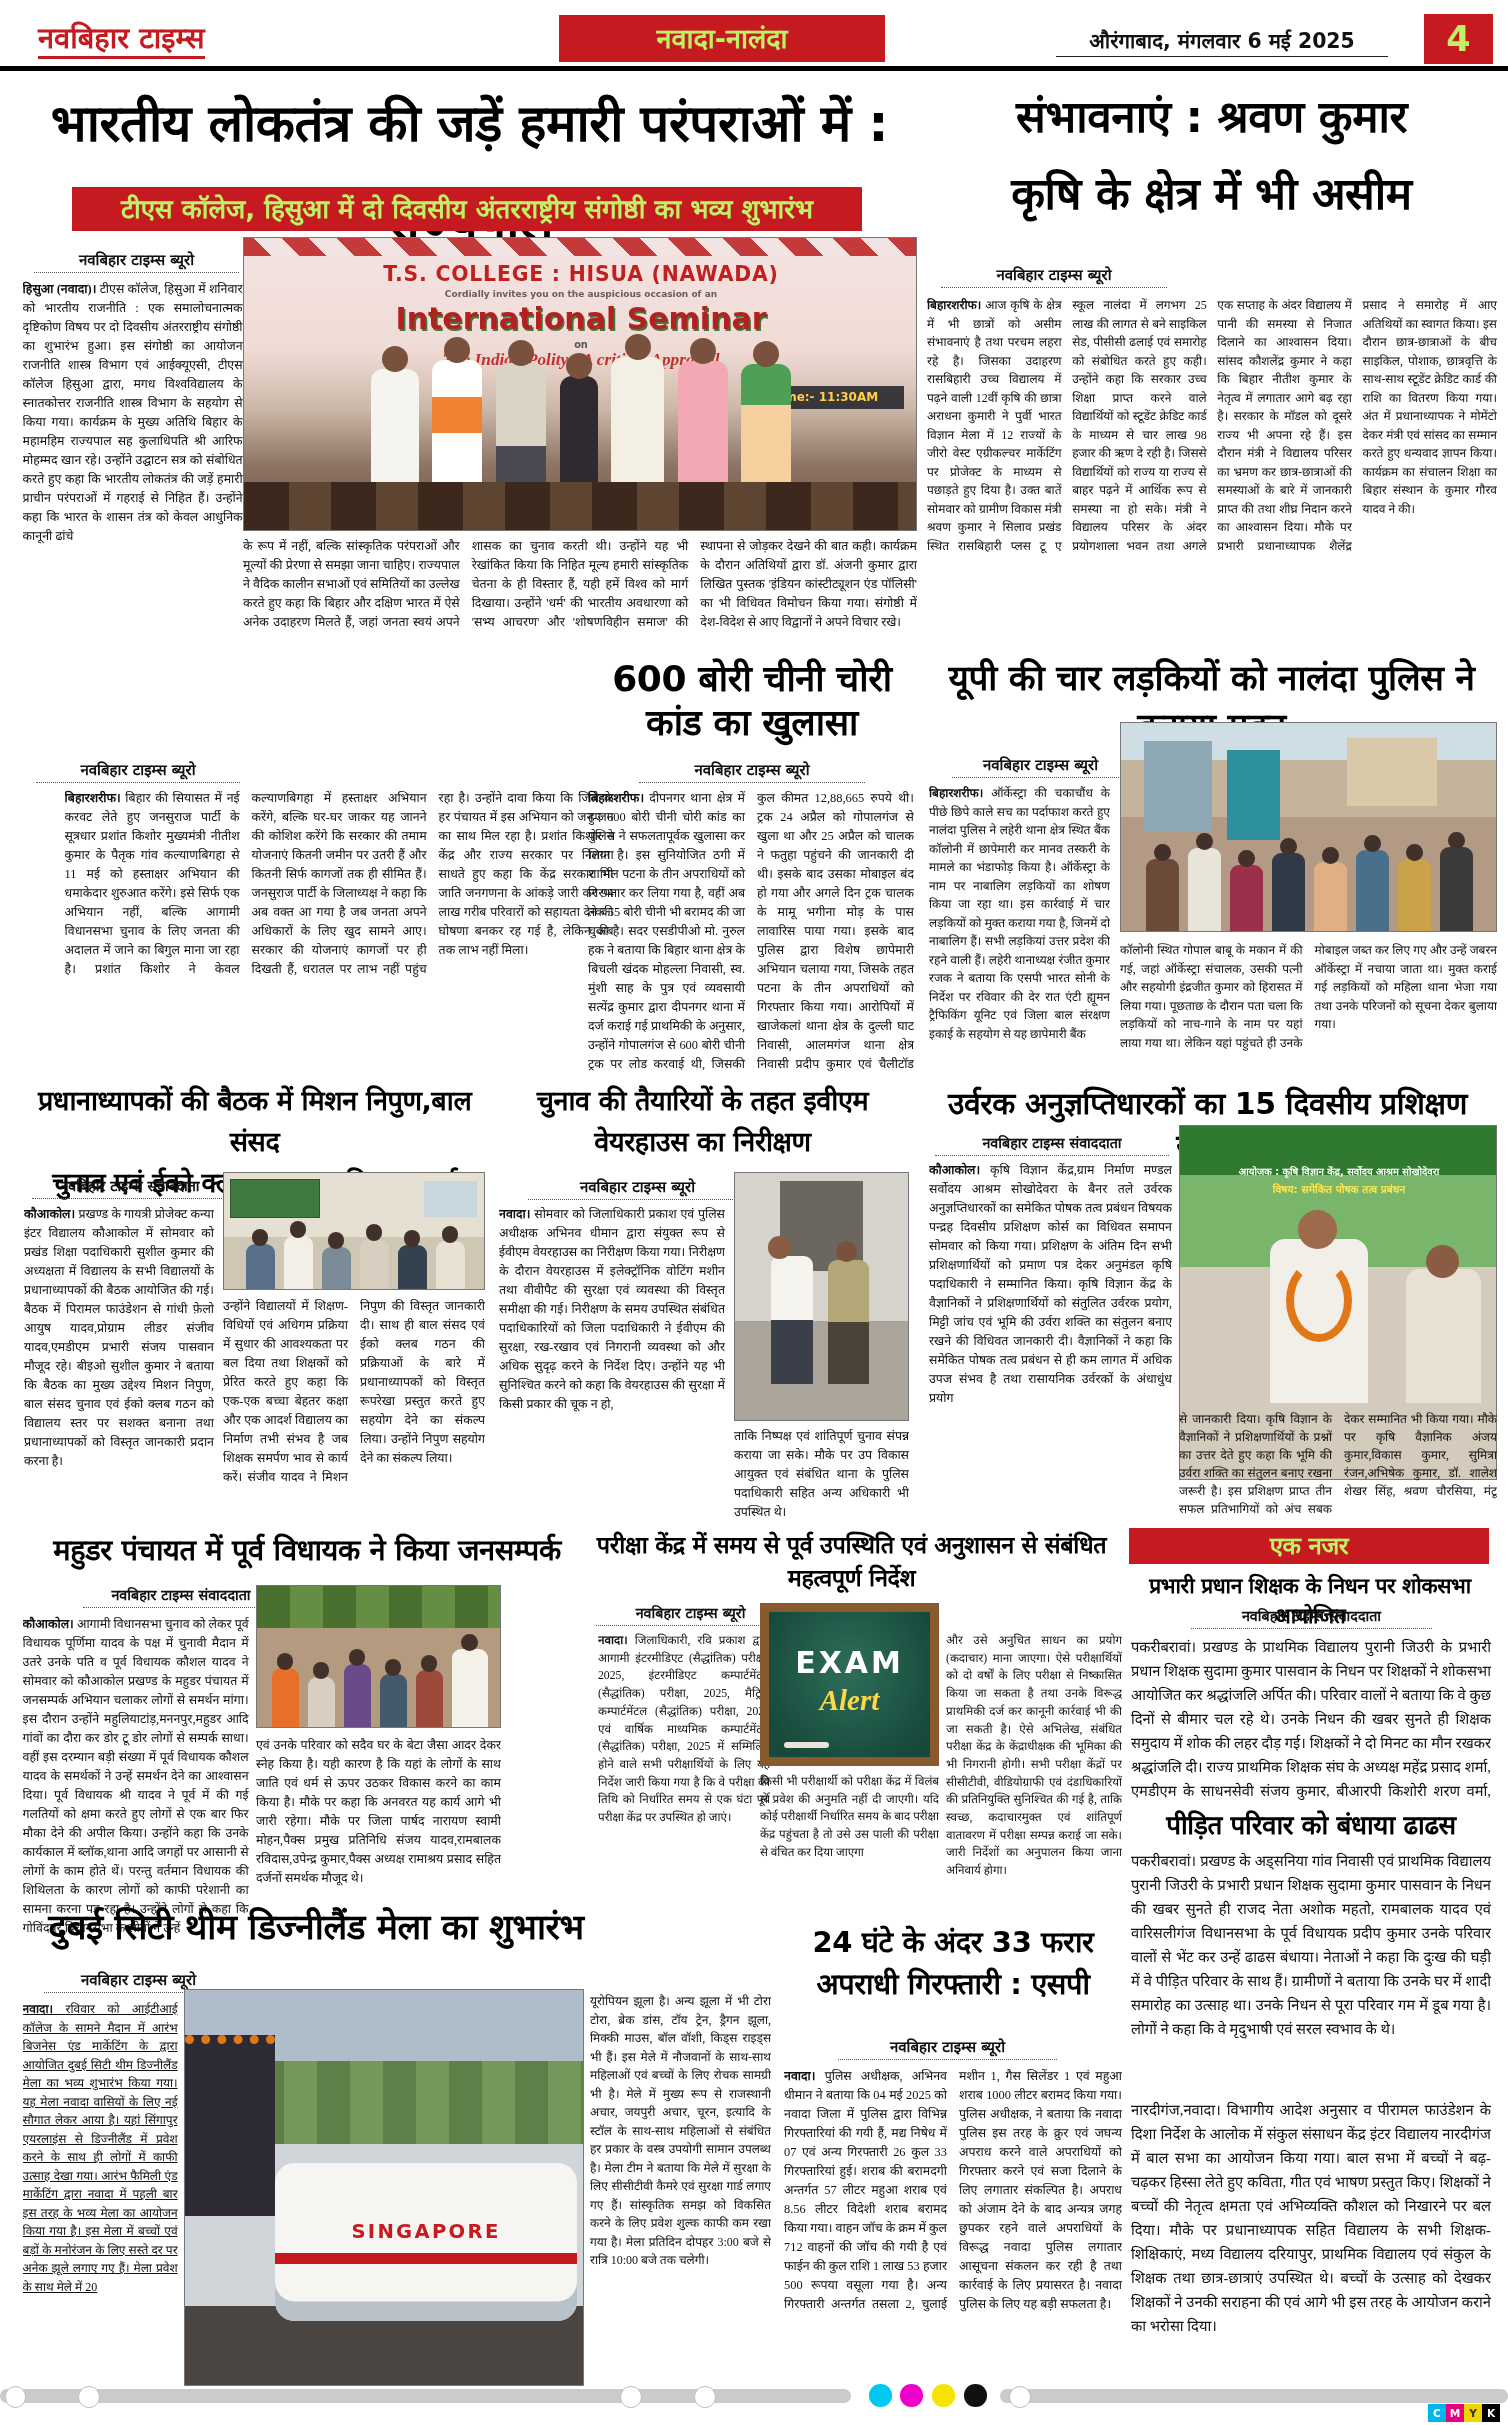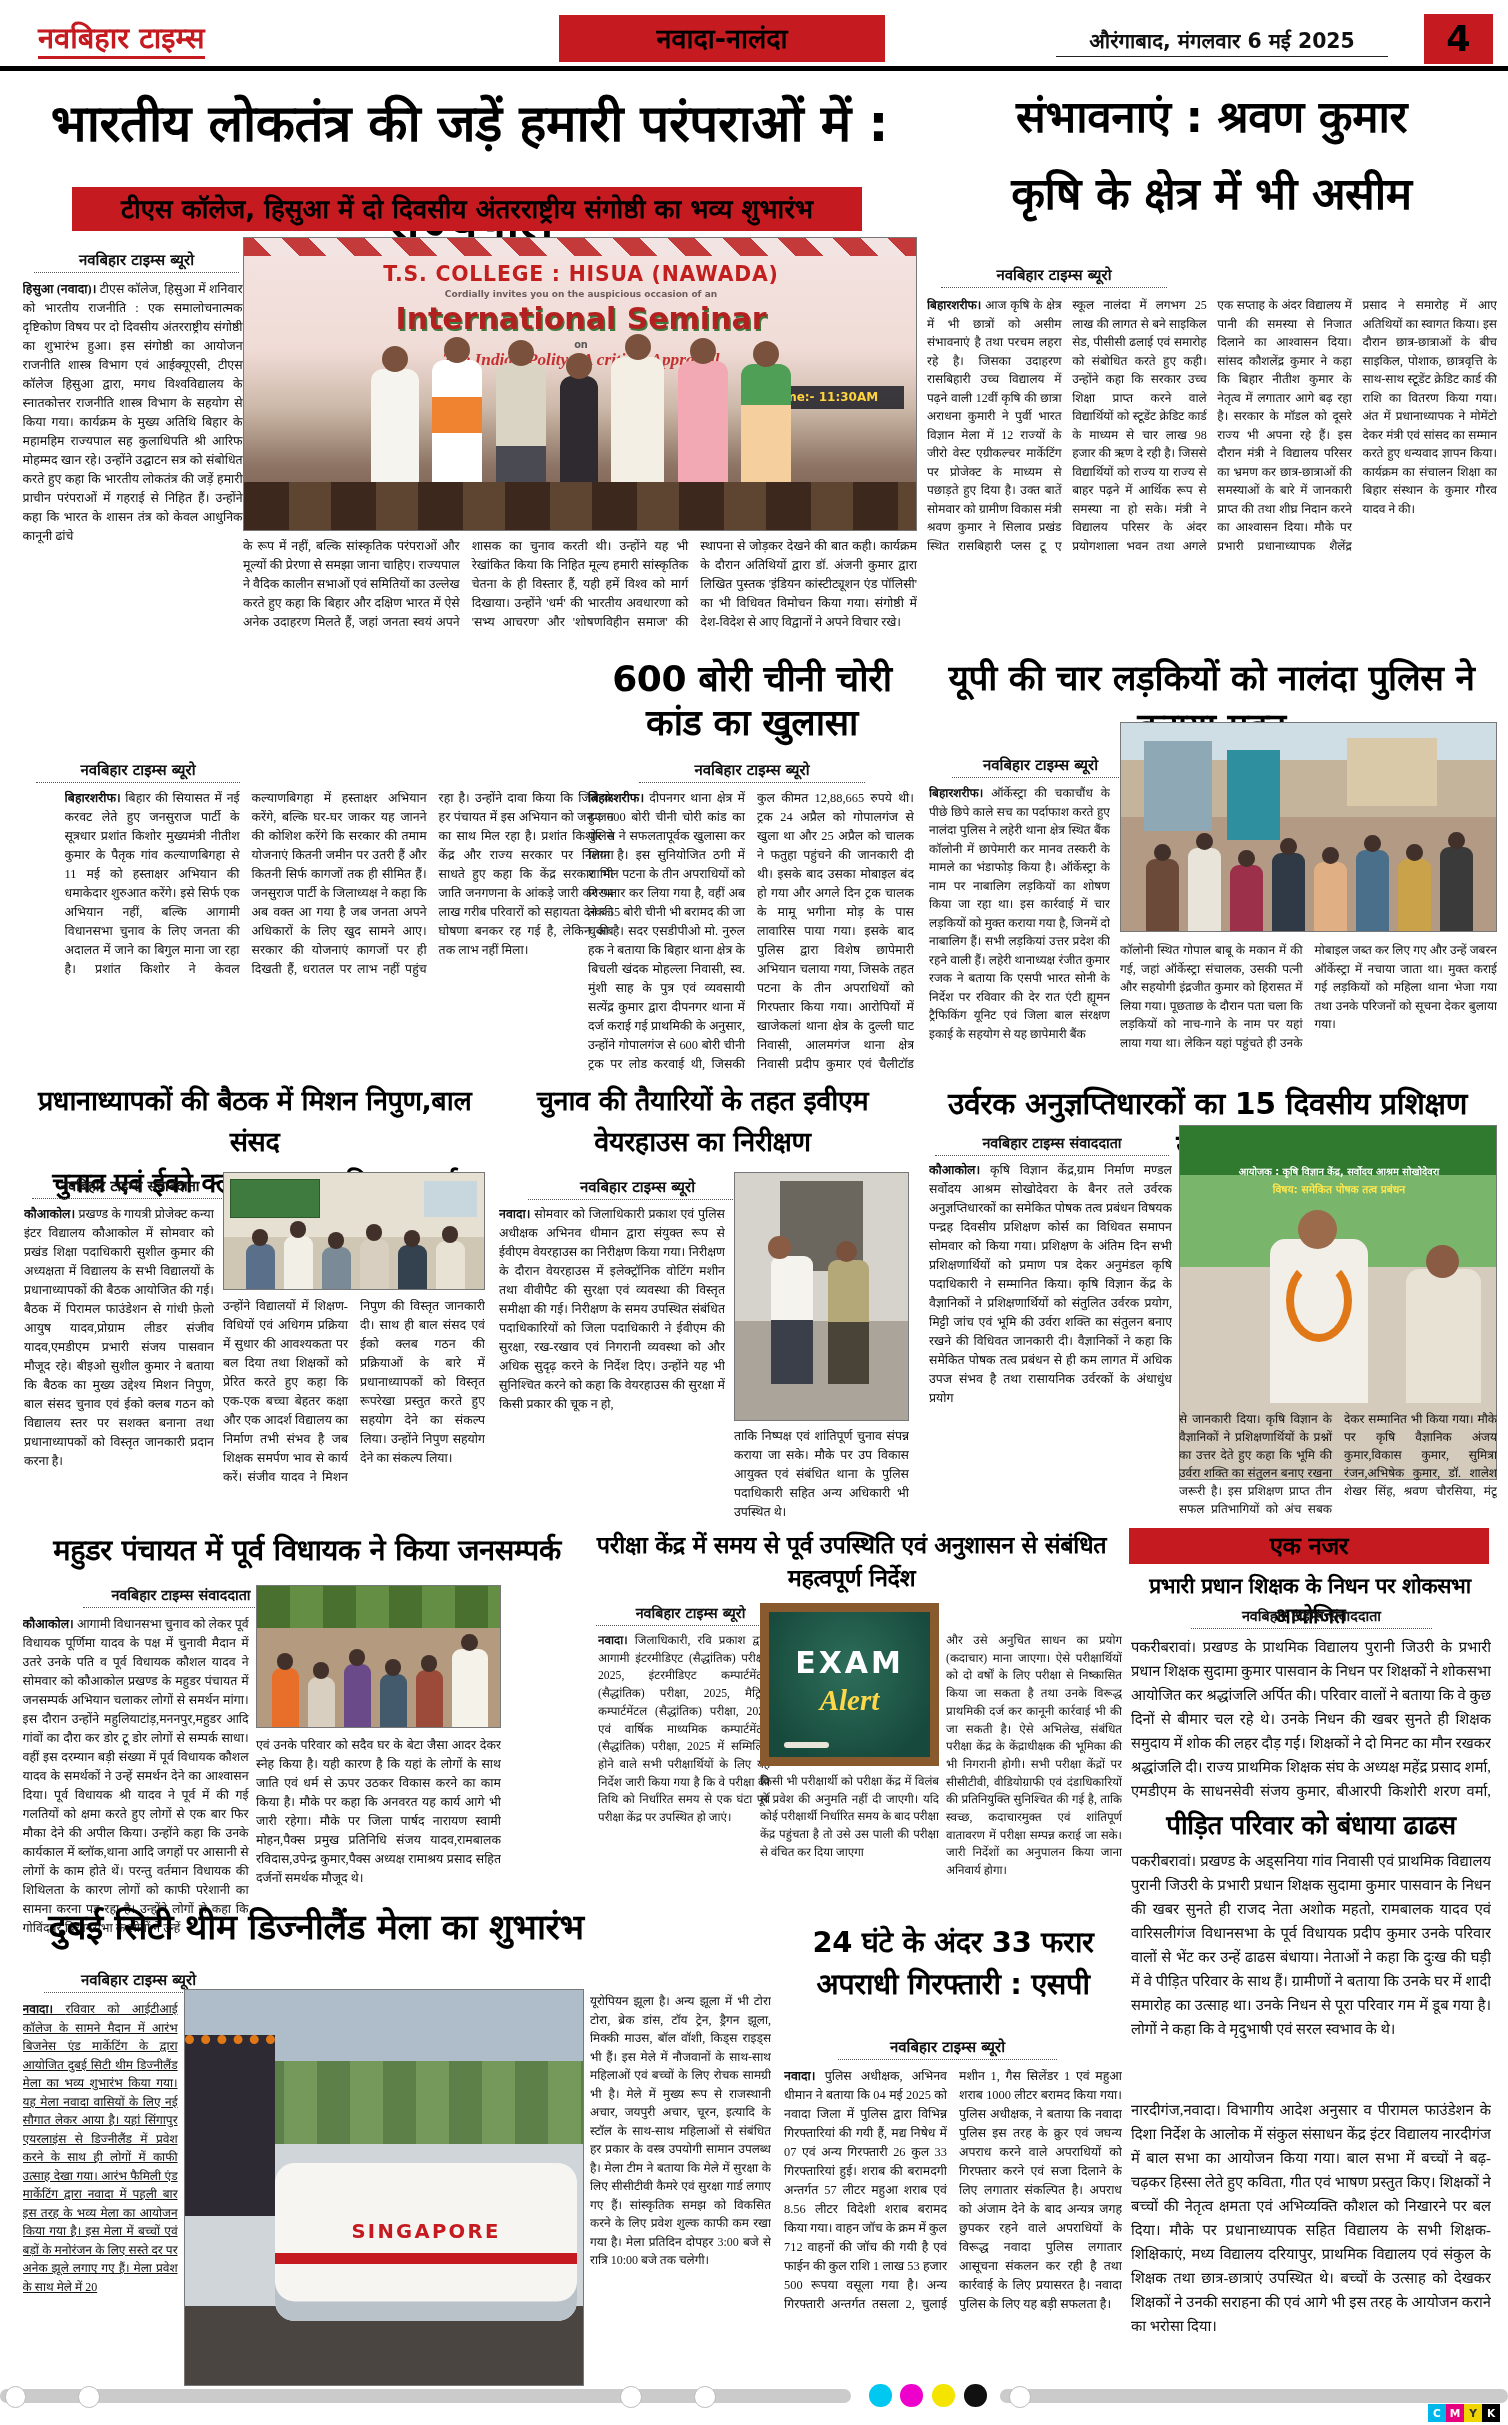--- a/index.html
+++ b/index.html
@@ -11,21 +11,21 @@
       text-align:center;letter-spacing:-0.4px;}
   
   .by{font-family:"DejaVu Sans","Liberation Sans",sans-serif;font-weight:700;font-size:15px;
       text-align:center;border-bottom:1.5px dotted #555;padding-bottom:3px;white-space:nowrap;overflow:hidden;}
   
   .bt{font-size:12.4px;line-height:19px;text-align:justify;overflow:hidden;}
   .dl{font-weight:800;}
   .c2{column-count:2;column-gap:12px;}
   .c3{column-count:3;column-gap:12px;}
   .c4{column-count:4;column-gap:10.6px;}
-  .redbox{background:#c51a1f;color:#000000;}
+  .redbox{background:#c51a1f;color:#bef264;}
   .photo{overflow:hidden;}
   
   .stripes{background:repeating-linear-gradient(45deg,#c43a3a 0 19.6px,#f2e4e2 19.6px 39px);}
   .fig{display:inline-block;border-radius:12px 12px 0 0;position:relative;vertical-align:bottom;margin:0 5.3px;}
   .fig:before{content:"";position:absolute;top:-22.6px;left:50%;margin-left:-13px;width:26px;height:26px;
       border-radius:50%;background:#7a513c;}
   .chairline{background:repeating-linear-gradient(90deg,#3c281c 0 45px,#5d4531 45px 87px);}
   .treeline{background:repeating-linear-gradient(90deg,#49702f 0 33px,#648e44 33px 66px);}
   .blob{display:inline-block;border-radius:9px 9px 0 0;position:relative;vertical-align:bottom;margin:0 3px;}
   .blob:before{content:"";position:absolute;top:-15px;left:50%;margin-left:-8.3px;width:16.6px;height:16.6px;

